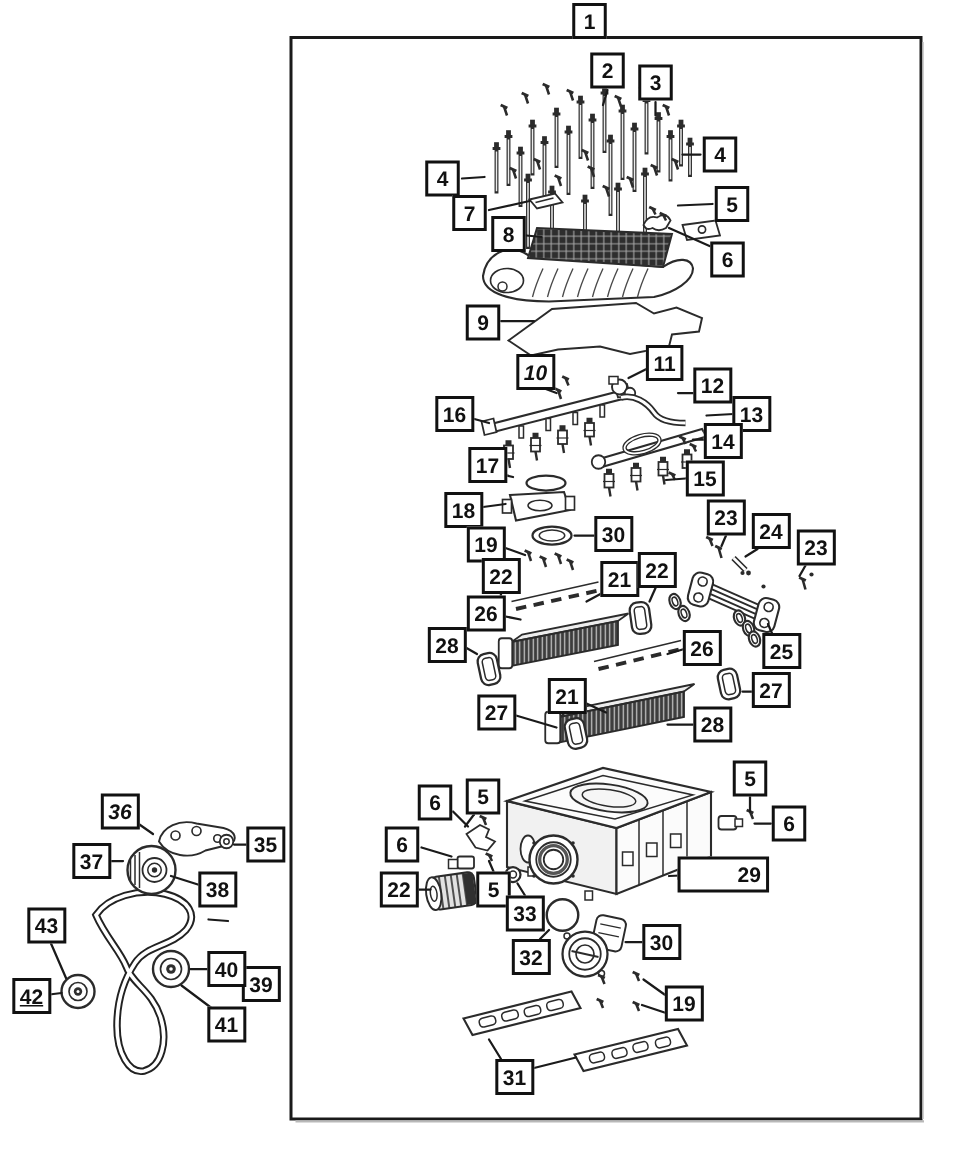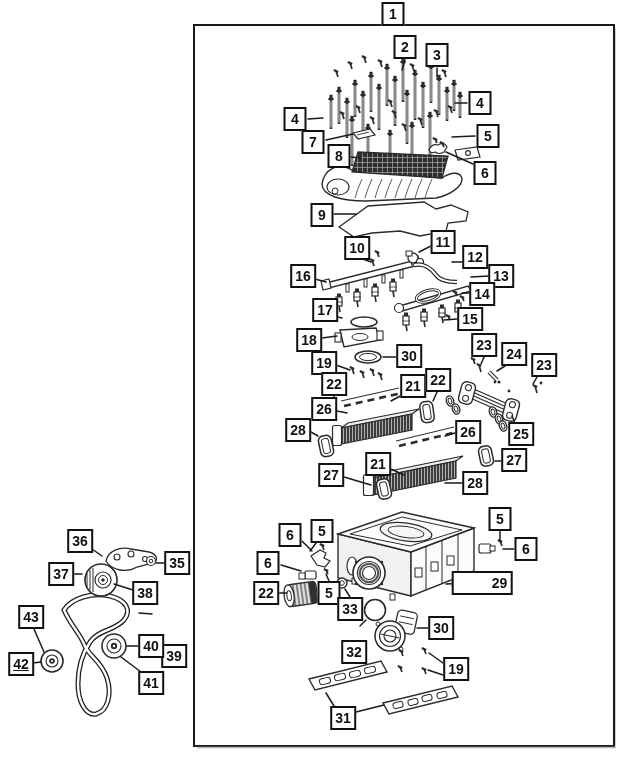--- a/index.html
+++ b/index.html
@@ -532,21 +532,21 @@
       <div class="callout" style="left: 393px; top: 14px;">1</div>
       <div class="callout" style="left: 405px; top: 47px;">2</div>
       <div class="callout" style="left: 437px; top: 55px;">3</div>
       <div class="callout" style="left: 295px; top: 119px;">4</div>
       <div class="callout" style="left: 480px; top: 103px;">4</div>
       <div class="callout" style="left: 488px; top: 136px;">5</div>
       <div class="callout" style="left: 485px; top: 173px;">6</div>
       <div class="callout" style="left: 313px; top: 142px;">7</div>
       <div class="callout" style="left: 339px; top: 156px;">8</div>
       <div class="callout" style="left: 322px; top: 215px;">9</div>
-      <div class="callout" style="left: 357px; top: 248px;">10</div>
+      <div class="callout" style="left: 357px; top: 248px; font-style: italic;">10</div>
       <div class="callout" style="left: 443px; top: 242px;">11</div>
       <div class="callout" style="left: 475px; top: 257px;">12</div>
       <div class="callout" style="left: 501px; top: 276px;">13</div>
       <div class="callout" style="left: 482px; top: 294px;">14</div>
       <div class="callout" style="left: 470px; top: 319px;">15</div>
       <div class="callout" style="left: 303px; top: 276px;">16</div>
       <div class="callout" style="left: 305px; top: 310px; margin-left: 20px;">17</div>
       <div class="callout" style="left: 309px; top: 340px;">18</div>
       <div class="callout" style="left: 324px; top: 363px;">19</div>
       <div class="callout" style="left: 409px; top: 356px;">30</div>
@@ -567,24 +567,24 @@
       <div class="callout" style="left: 500px; top: 519px;">5</div>
       <div class="callout" style="left: 526px; top: 549px;">6</div>
       <div class="callout" style="left: 290px; top: 535px;">6</div>
       <div class="callout" style="left: 322px; top: 531px;">5</div>
       <div class="callout" style="left: 268px; top: 563px;">6</div>
       <div class="callout" style="left: 482px; top: 583px; padding-left: 38px;">29</div>
       <div class="callout" style="left: 266px; top: 593px;">22</div>
       <div class="callout" style="left: 329px; top: 593px;">5</div>
       <div class="callout" style="left: 350px; top: 609px;">33</div>
       <div class="callout" style="left: 441px; top: 628px;">30</div>
-      <div class="callout" style="left: 354px; top: 638px; margin-top: 14px;">32</div>
+      <div class="callout" style="left: 354px; top: 638px;">32</div>
       <div class="callout" style="left: 456px; top: 669px;">19</div>
       <div class="callout" style="left: 343px; top: 718px;">31</div>
-      <div class="callout" style="left: 80px; top: 541px;">36</div>
+      <div class="callout" style="left: 80px; top: 541px; font-style: italic;">36</div>
       <div class="callout" style="left: 177px; top: 563px;">35</div>
       <div class="callout" style="left: 61px; top: 574px;">37</div>
       <div class="callout" style="left: 145px; top: 593px;">38</div>
       <div class="callout" style="left: 174px; top: 616px; margin-top: 40px;">39</div>
       <div class="callout" style="left: 31px; top: 617px;">43</div>
       <div class="callout" style="left: 151px; top: 646px;">40</div>
       <div class="callout" style="left: 21px; top: 664px; text-decoration: underline;">42</div>
       <div class="callout" style="left: 151px; top: 683px;">41</div>
     </div>
 </div>

